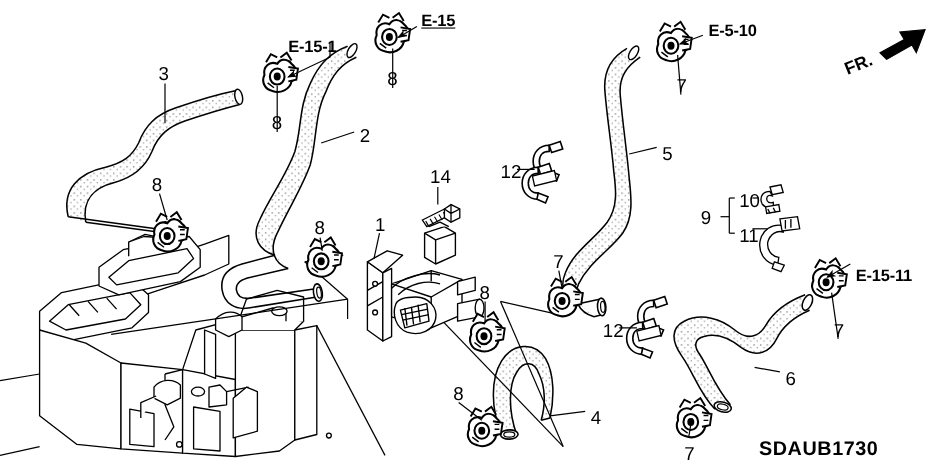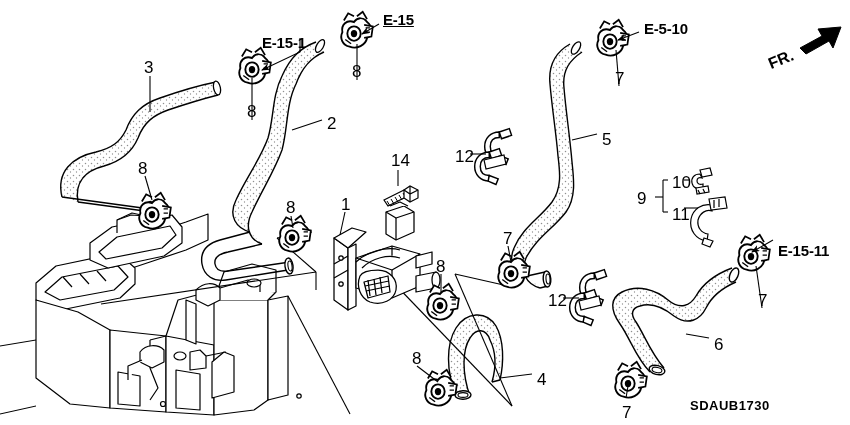--- a/index.html
+++ b/index.html
@@ -4,21 +4,21 @@
 <style>
   html,body{margin:0;padding:0;background:#fff;}
   body{width:850px;height:425px;overflow:hidden;
        font-family:"Liberation Sans",sans-serif;}
   #stage{position:relative;width:850px;height:425px;background:#fff;}
   svg#diagram{position:absolute;left:0;top:0;width:850px;height:425px;display:block;}
   .lbl{position:absolute;font-family:"Liberation Sans",sans-serif;color:#000;
        white-space:nowrap;line-height:1;}
   .num{font-size:17px;font-weight:400;}
   .ref{font-size:15px;font-weight:bold;letter-spacing:-0.2px;}
-  .partno{font-size:13px;font-weight:bold;letter-spacing:0.5px;}
+  .partno{font-size:18px;font-weight:bold;letter-spacing:0.5px;}
   .frtxt{font-size:16px;font-weight:bold;transform:rotate(-22deg);
          transform-origin:left bottom;}
 </style>
 </head>
 <body>
 
 <div id="stage">
 
 <svg id="diagram" viewBox="0 0 850 425">
   <defs>

